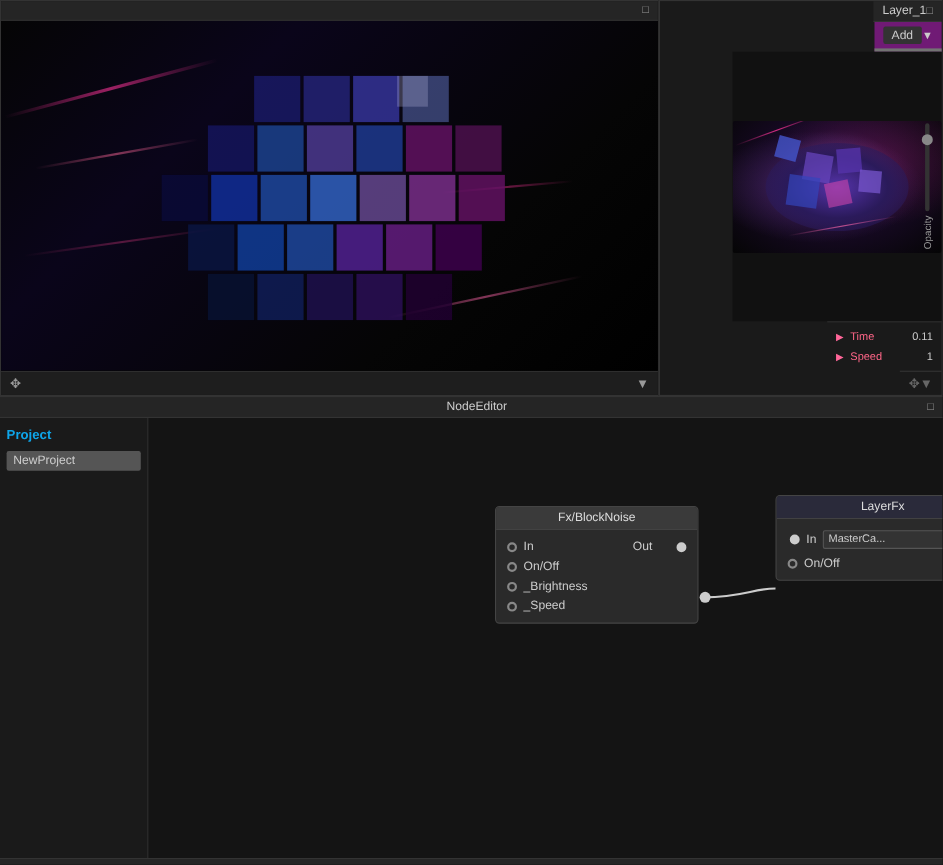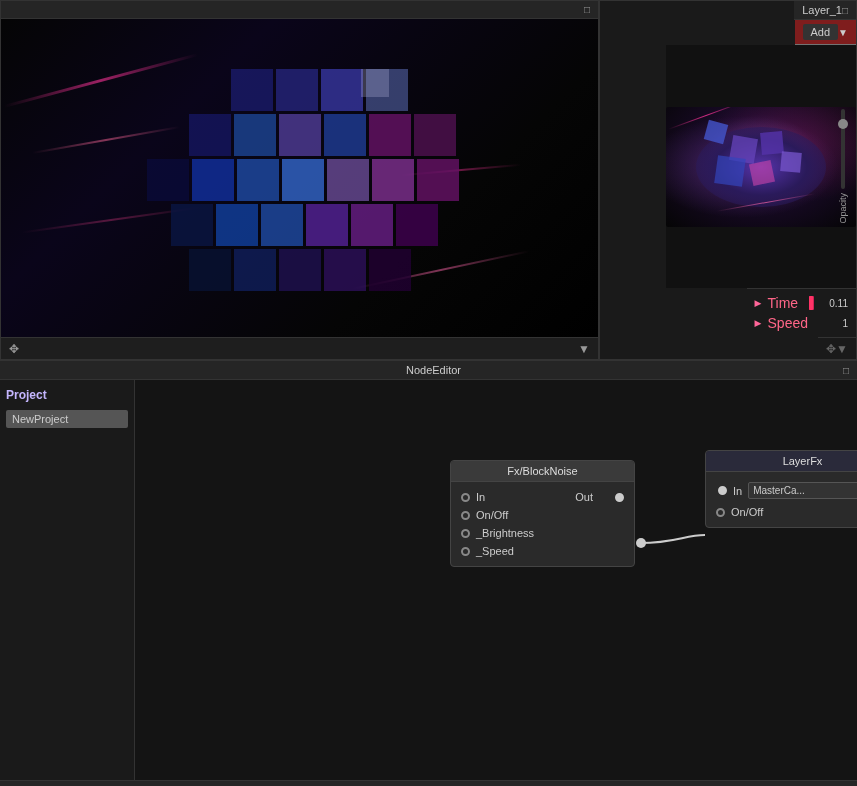--- a/index.html
+++ b/index.html
@@ -89,26 +89,26 @@
       background: #252525;
       padding: 3px 8px;
       color: #ccc;
       font-size: 11px;
       display: flex;
       align-items: center;
       justify-content: space-between;
       border-bottom: 1px solid #333;
     }
     .layer-add-bar {
-      background: #7f1d1d;
+      background: #701a75;
       padding: 4px 8px;
       display: flex;
       align-items: center;
       justify-content: space-between;
-      border-bottom: 1px solid #737373;
+      border-bottom: 3px solid #737373;
       margin-left: 20px;
     }
     .add-btn {
       background: #333;
       border: none;
       color: #ccc;
       padding: 2px 8px;
       font-size: 11px;
       cursor: pointer;
       border-radius: 2px;
@@ -203,21 +203,21 @@
     .param-bar-speed {
       background: #cc1144;
     }
     .param-value {
       font-size: 10px;
       color: #ccc;
       min-width: 28px;
       text-align: right;
     }
     .param-label {
-      font-size: 14px;
+      font-size: 10px;
       color: #ff6688;
       min-width: 35px;
     }
 
     .layer-bottom {
       height: 22px;
       display: flex;
       align-items: center;
       justify-content: space-between;
       padding: 0 8px;
@@ -248,21 +248,21 @@
 
     
     .project-sidebar {
       width: 135px;
       background: #1a1a1a;
       border-right: 1px solid #333;
       padding: 8px 6px;
     }
     .sidebar-title {
       font-size: 12px;
-      color: #c4b5fd;
+      color: #0ea5e9;
       margin-bottom: 8px;
       font-weight: bold;
     }
     .project-item {
       background: #555;
       color: #ccc;
       padding: 3px 6px;
       font-size: 11px;
       border-radius: 2px;
       cursor: pointer;

